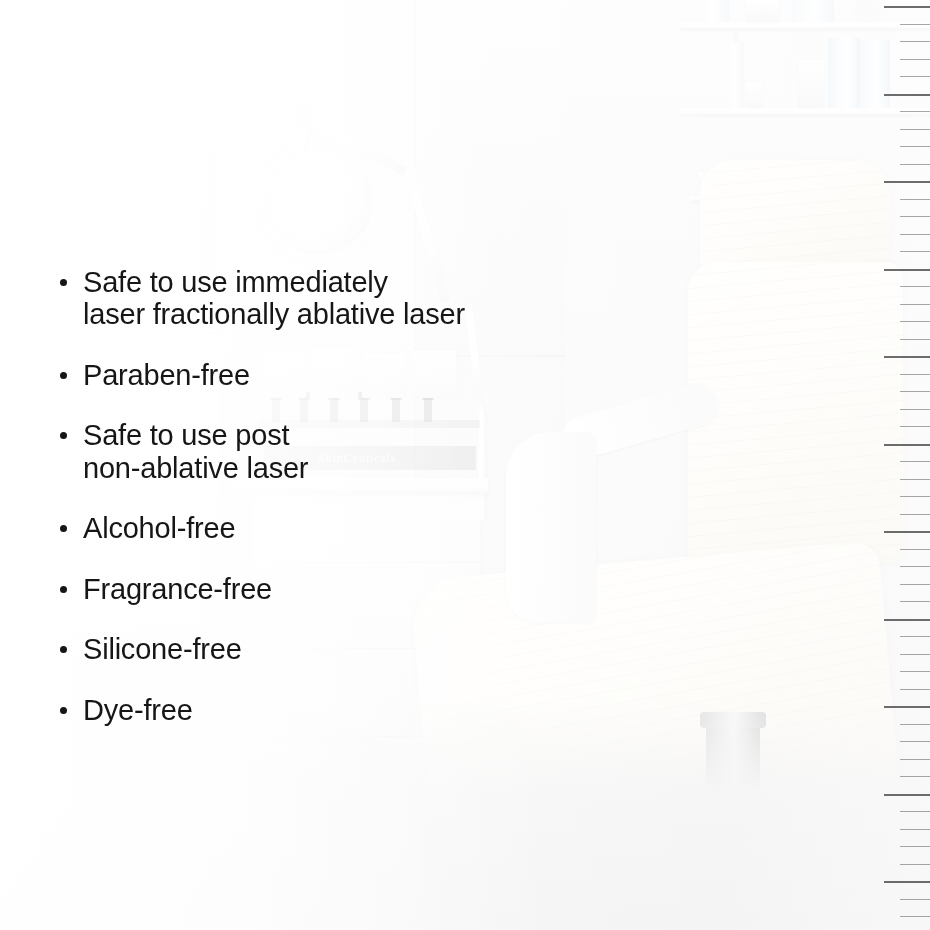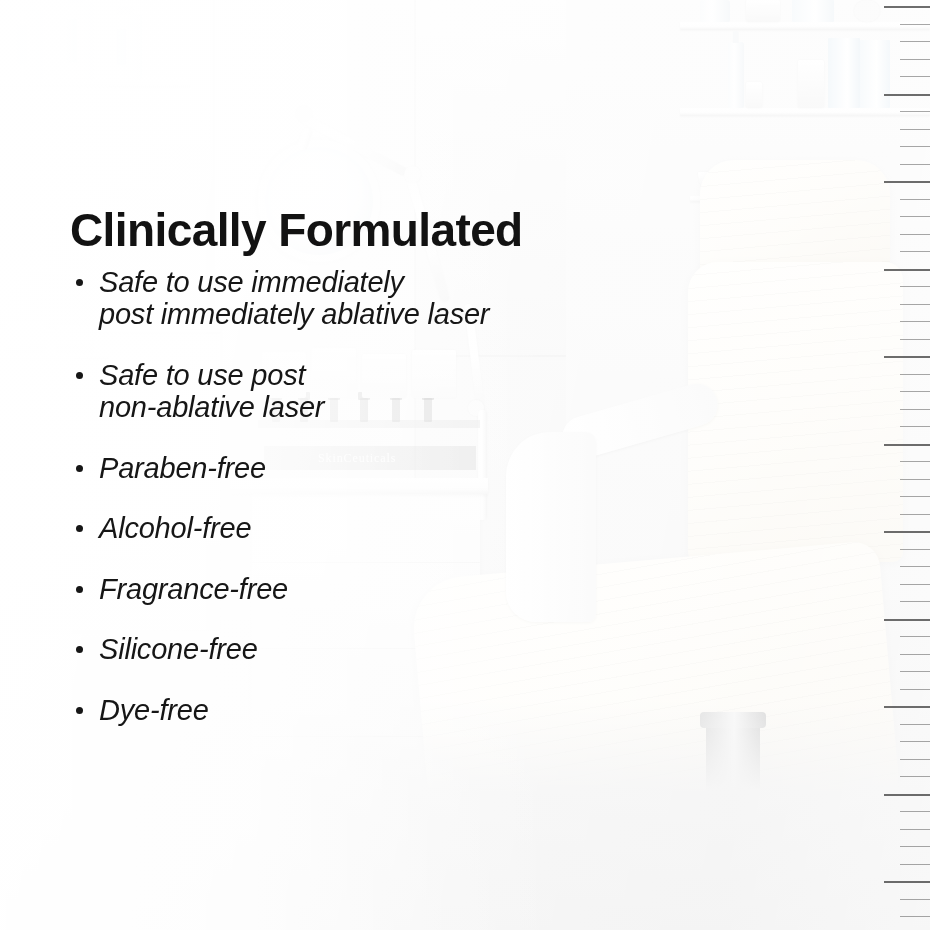--- a/index.html
+++ b/index.html
@@ -253,27 +253,26 @@
     left: 70px;
     top: 172px;
     font-size: 46px;
     font-weight: bold;
     letter-spacing: -0.6px;
     color: #121212;
     white-space: nowrap;
   }
   .bullets {
     position: absolute;
-    left: 72px;
+    left: 56px;
     top: 266px;
     width: 470px;
     list-style: none;
     margin: 0;
     padding: 0;
-    font-style: italic;
   }
   .bullet-item {
     position: relative;
     padding-left: 27px;
     margin-bottom: 28px;
     font-size: 29px;
     line-height: 1.12;
     color: #161616;
     letter-spacing: -0.2px;
   }
@@ -460,39 +459,38 @@
       <div class="tick major" style="top: 794px;"></div>
       <div class="tick minor" style="top: 811px;"></div>
       <div class="tick minor" style="top: 829px;"></div>
       <div class="tick minor" style="top: 846px;"></div>
       <div class="tick minor" style="top: 864px;"></div>
       <div class="tick major" style="top: 881px;"></div>
       <div class="tick minor" style="top: 899px;"></div>
       <div class="tick minor" style="top: 916px;"></div>
     </div>
 
-  <h1 class="headline">Clinically Formulated</h1>
 
   <ul class="bullets" id="benefits-list">
       <li class="bullet-item">
         <span class="dot"></span>
         <span class="bullet-line">Safe to use immediately</span>
-        <span class="bullet-line">post immediately ablative laser</span>
+        <span class="bullet-line">laser fractionally ablative laser</span>
+      </li>
+      <li class="bullet-item">
+        <span class="dot"></span>
+        <span class="bullet-line">Paraben-free</span>
       </li>
       <li class="bullet-item">
         <span class="dot"></span>
         <span class="bullet-line">Safe to use post</span>
         <span class="bullet-line">non-ablative laser</span>
       </li>
       <li class="bullet-item">
         <span class="dot"></span>
-        <span class="bullet-line">Paraben-free</span>
-      </li>
-      <li class="bullet-item">
-        <span class="dot"></span>
         <span class="bullet-line">Alcohol-free</span>
       </li>
       <li class="bullet-item">
         <span class="dot"></span>
         <span class="bullet-line">Fragrance-free</span>
       </li>
       <li class="bullet-item">
         <span class="dot"></span>
         <span class="bullet-line">Silicone-free</span>
       </li>

